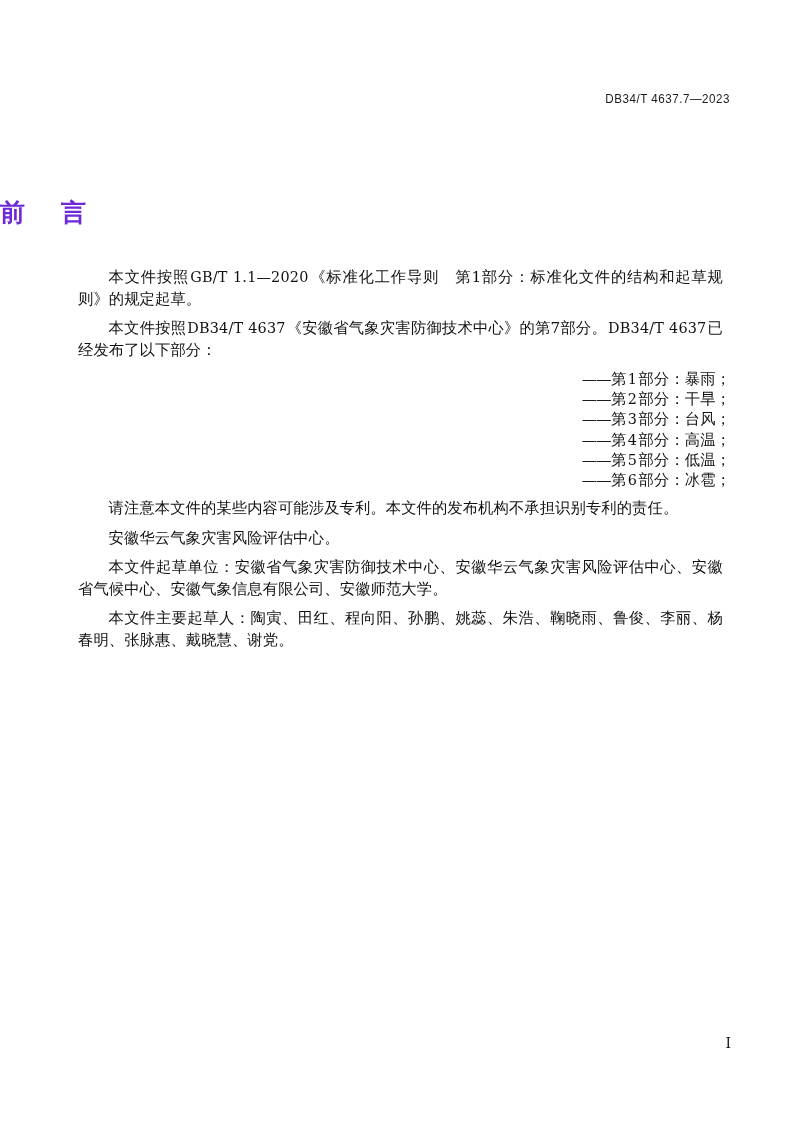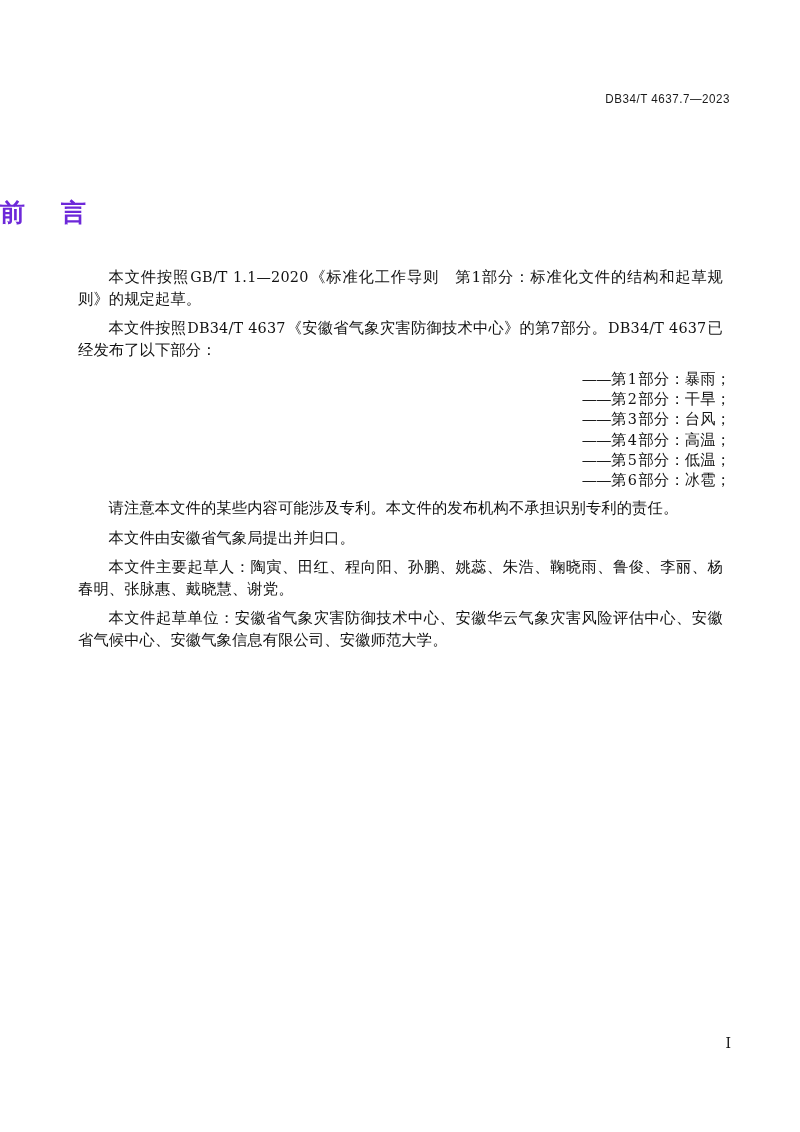--- a/index.html
+++ b/index.html
@@ -150,25 +150,25 @@
       <li><span class="dash">——</span><span>第</span><span class="pnum">1</span><span>部分：</span><span>暴雨</span><span>；</span></li>
       <li><span class="dash">——</span><span>第</span><span class="pnum">2</span><span>部分：</span><span>干旱</span><span>；</span></li>
       <li><span class="dash">——</span><span>第</span><span class="pnum">3</span><span>部分：</span><span>台风</span><span>；</span></li>
       <li><span class="dash">——</span><span>第</span><span class="pnum">4</span><span>部分：</span><span>高温</span><span>；</span></li>
       <li><span class="dash">——</span><span>第</span><span class="pnum">5</span><span>部分：</span><span>低温</span><span>；</span></li>
       <li><span class="dash">——</span><span>第</span><span class="pnum">6</span><span>部分：</span><span>冰雹</span><span>；</span></li>
     </ul>
 
     <p class="para">请注意本文件的某些内容可能涉及专利。本文件的发布机构不承担识别专利的责任。</p>
 
-    <p class="para">本文件由安徽省气象局提出并归口。</p>
+    <p class="para">安徽华云气象灾害风险评估中心。</p>
+
+    <p class="para">本文件起草单位：安徽省气象灾害防御技术中心、安徽华云气象灾害风险评估中心、安徽省气候中心、安徽气象信息有限公司、安徽师范大学。</p>
 
     <p class="para">本文件主要起草人：陶寅、田红、程向阳、孙鹏、姚蕊、朱浩、鞠晓雨、鲁俊、李丽、杨春明、张脉惠、戴晓慧、谢党。</p>
-
-    <p class="para">本文件起草单位：安徽省气象灾害防御技术中心、安徽华云气象灾害风险评估中心、安徽省气候中心、安徽气象信息有限公司、安徽师范大学。</p>
 
   </div>
 
   <div class="footer">
     <span>I</span>
   </div>
 
 </div>
 
 </body></html>

